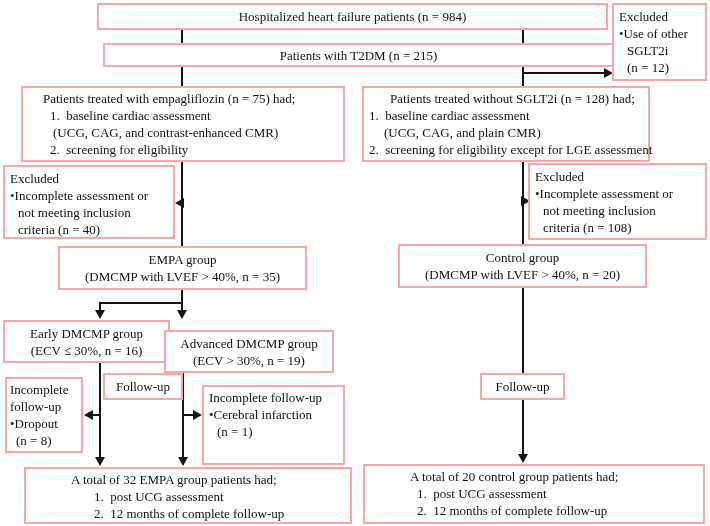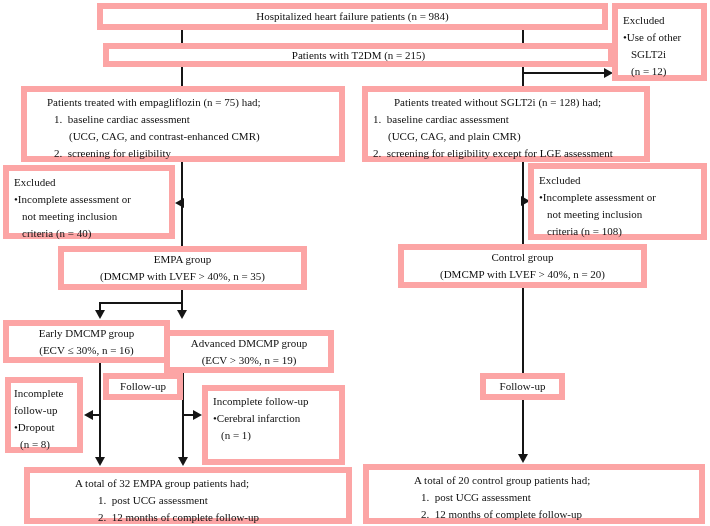--- a/index.html
+++ b/index.html
@@ -3,27 +3,27 @@
 <meta charset="utf-8">
 <style>
   html,body{margin:0;padding:0;background:#fff;}
   #canvas{
     position:relative;width:710px;height:526px;background:#ffffff;
     font-family:"Liberation Serif","DejaVu Serif",serif;
     color:#111;overflow:hidden;
   }
   #wires{position:absolute;left:0;top:0;z-index:1;}
   .b{
-    position:absolute;background:#fff;border:6px solid #fca5a5;
-    box-sizing:border-box;z-index:2;font-size:11px;line-height:17px;
+    position:absolute;background:#fff;border:2px solid #fca5a5;
+    box-sizing:border-box;z-index:2;font-size:13px;line-height:17px;
   }
   .c{display:flex;flex-direction:column;align-items:center;justify-content:center;text-align:center;}
   .ln{white-space:pre;}
   .i5{padding-left:5px}.i6{padding-left:6px}.i8{padding-left:8px}.i20{padding-left:20px}.i26{padding-left:26px}
-  .i27{padding-left:27px}.i42{padding-left:42px}
+  .i27{padding-left:27px}.i42{padding-left:30px}
   .i45{padding-left:45px}.i52{padding-left:52px}.i68{padding-left:68px}
   .pad{padding:3px 5px;}
   .padt{padding-top:2px;}
 </style>
 </head>
 <body>
 
 <div id="canvas">
 
   <svg id="wires" width="710" height="526" viewBox="0 0 710 526">

